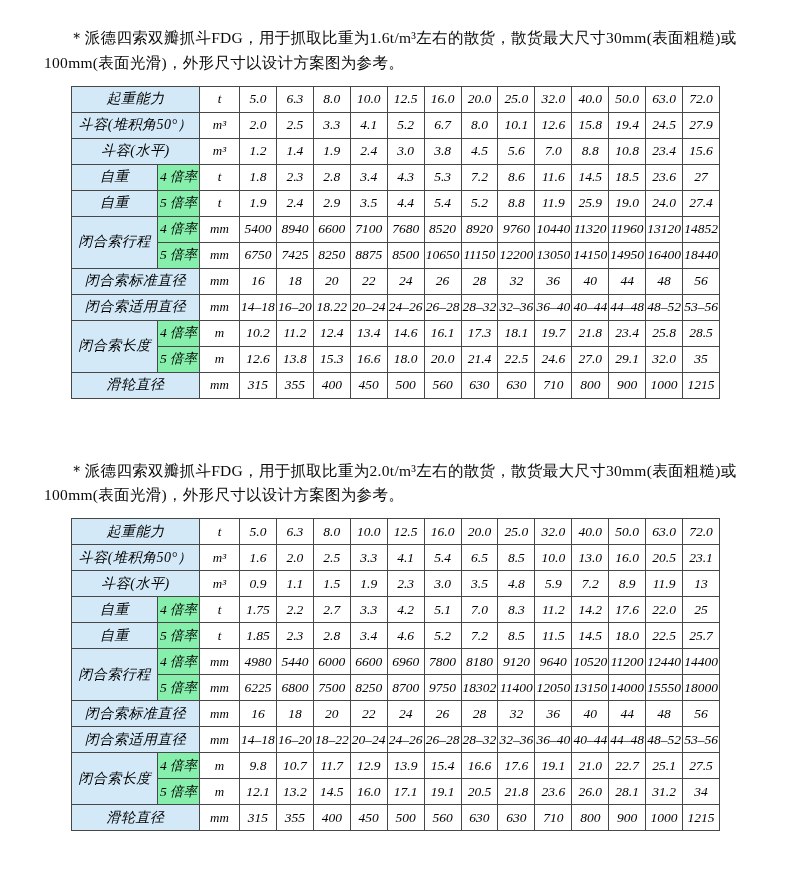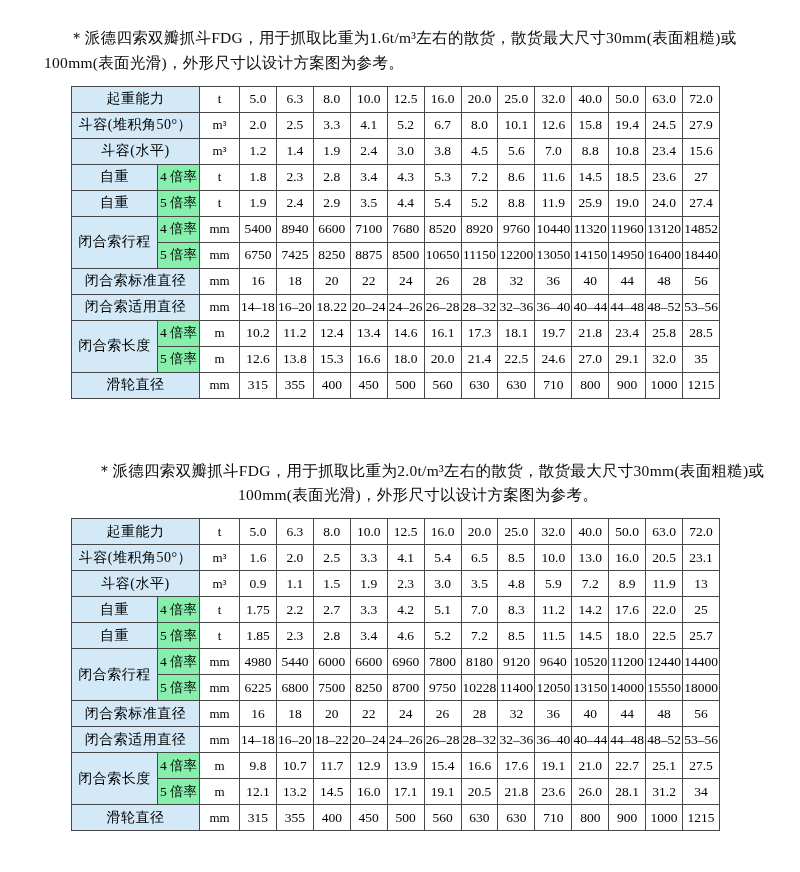--- a/index.html
+++ b/index.html
@@ -12,27 +12,28 @@
   }
   .page { padding:26px 8px 0 8px;margin-left:36px; }
   .intro {
     font-size:15.5px;
     line-height:1.6;
     text-indent:25px;
     letter-spacing:0.3px;
     margin-bottom:10px;
     color:#0a0a0a;
   }
-  .section-2 .intro { margin-top:60px;text-align:center; }
+  .section-2 .intro { margin-top:60px; }
   table.spec {
     border-collapse:collapse;
     table-layout:fixed;
     width:649px;
     margin-left:27px;
     border:1px solid #474747;
+    font-style:italic;
   }
   table.spec th, table.spec td {
     border:1px solid #474747;
     height:26px;
     text-align:center;
     vertical-align:middle;
     padding:0 1px;
     overflow:hidden;
     white-space:nowrap;
     font-weight:normal;
@@ -389,21 +390,21 @@
           </tr>
           <tr>
             <th class="sub">5 倍率</th>
             <td class="unit">mm</td>
             <td class="value">6225</td>
             <td class="value">6800</td>
             <td class="value">7500</td>
             <td class="value">8250</td>
             <td class="value">8700</td>
             <td class="value">9750</td>
-            <td class="value">10228</td>
+            <td class="value">18302</td>
             <td class="value">11400</td>
             <td class="value">12050</td>
             <td class="value">13150</td>
             <td class="value">14000</td>
             <td class="value">15550</td>
             <td class="value">18000</td>
           </tr>
           <tr>
             <th class="label" colspan="2">闭合索标准直径</th>
             <td class="unit">mm</td>

